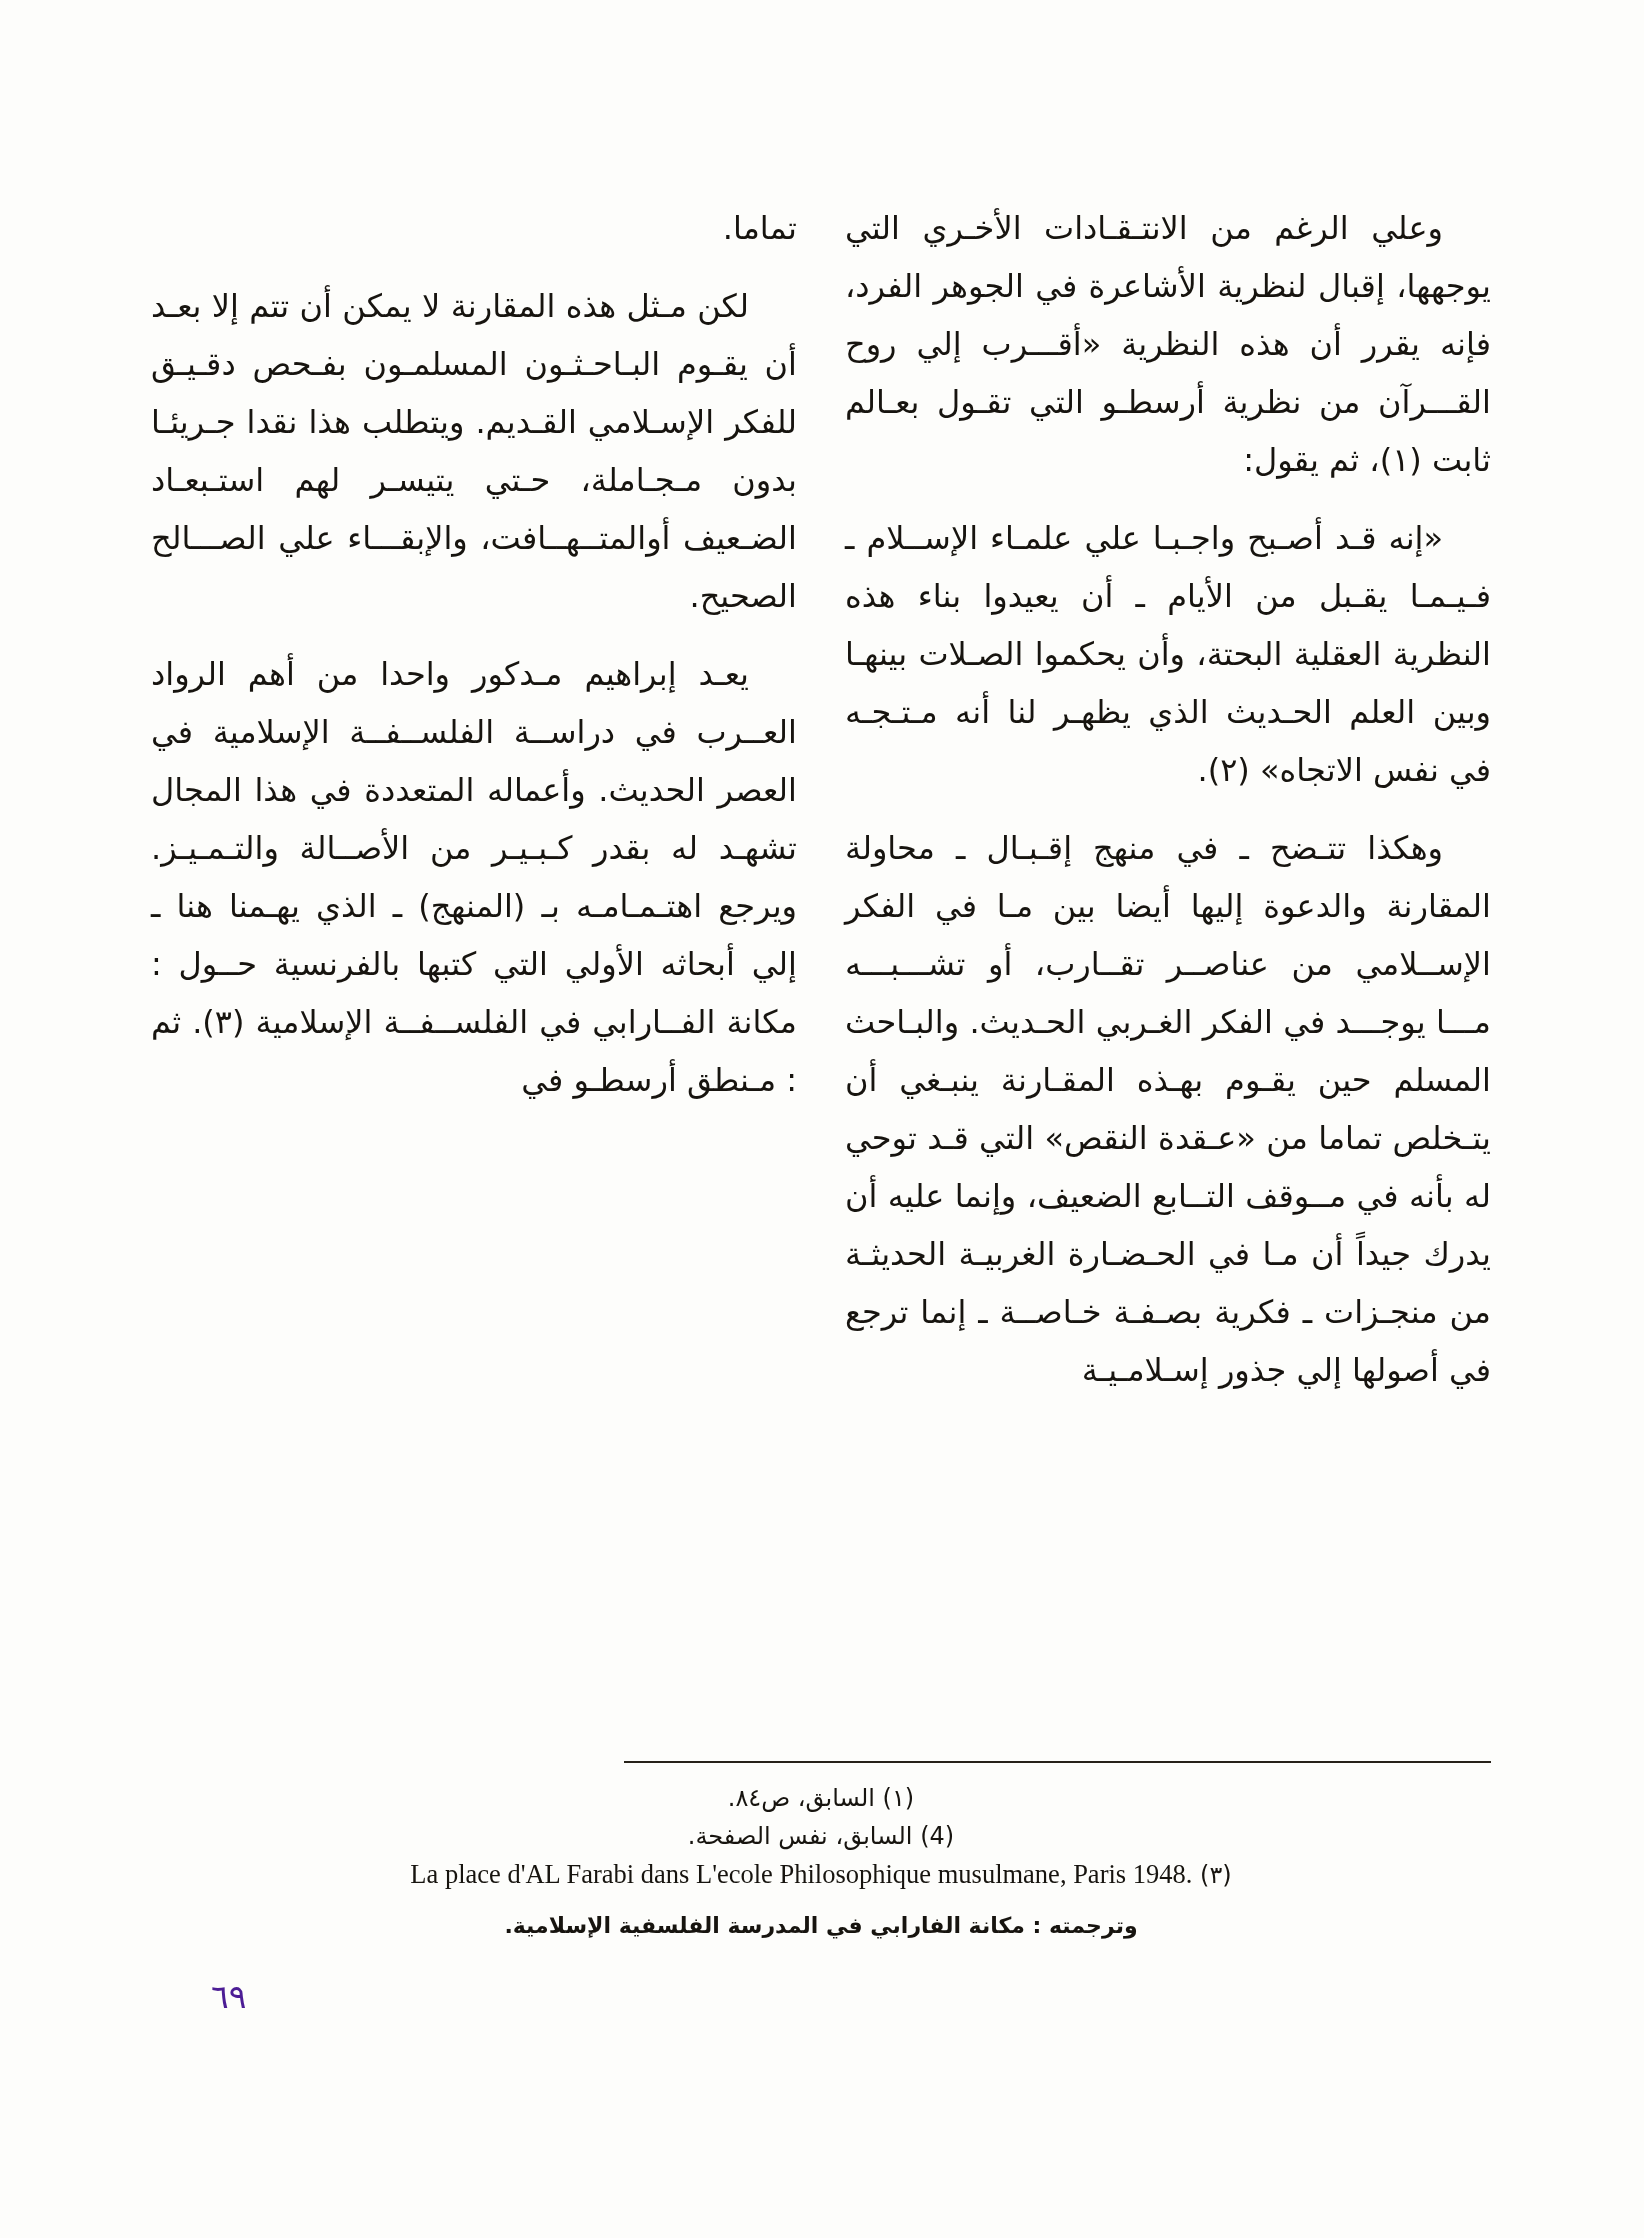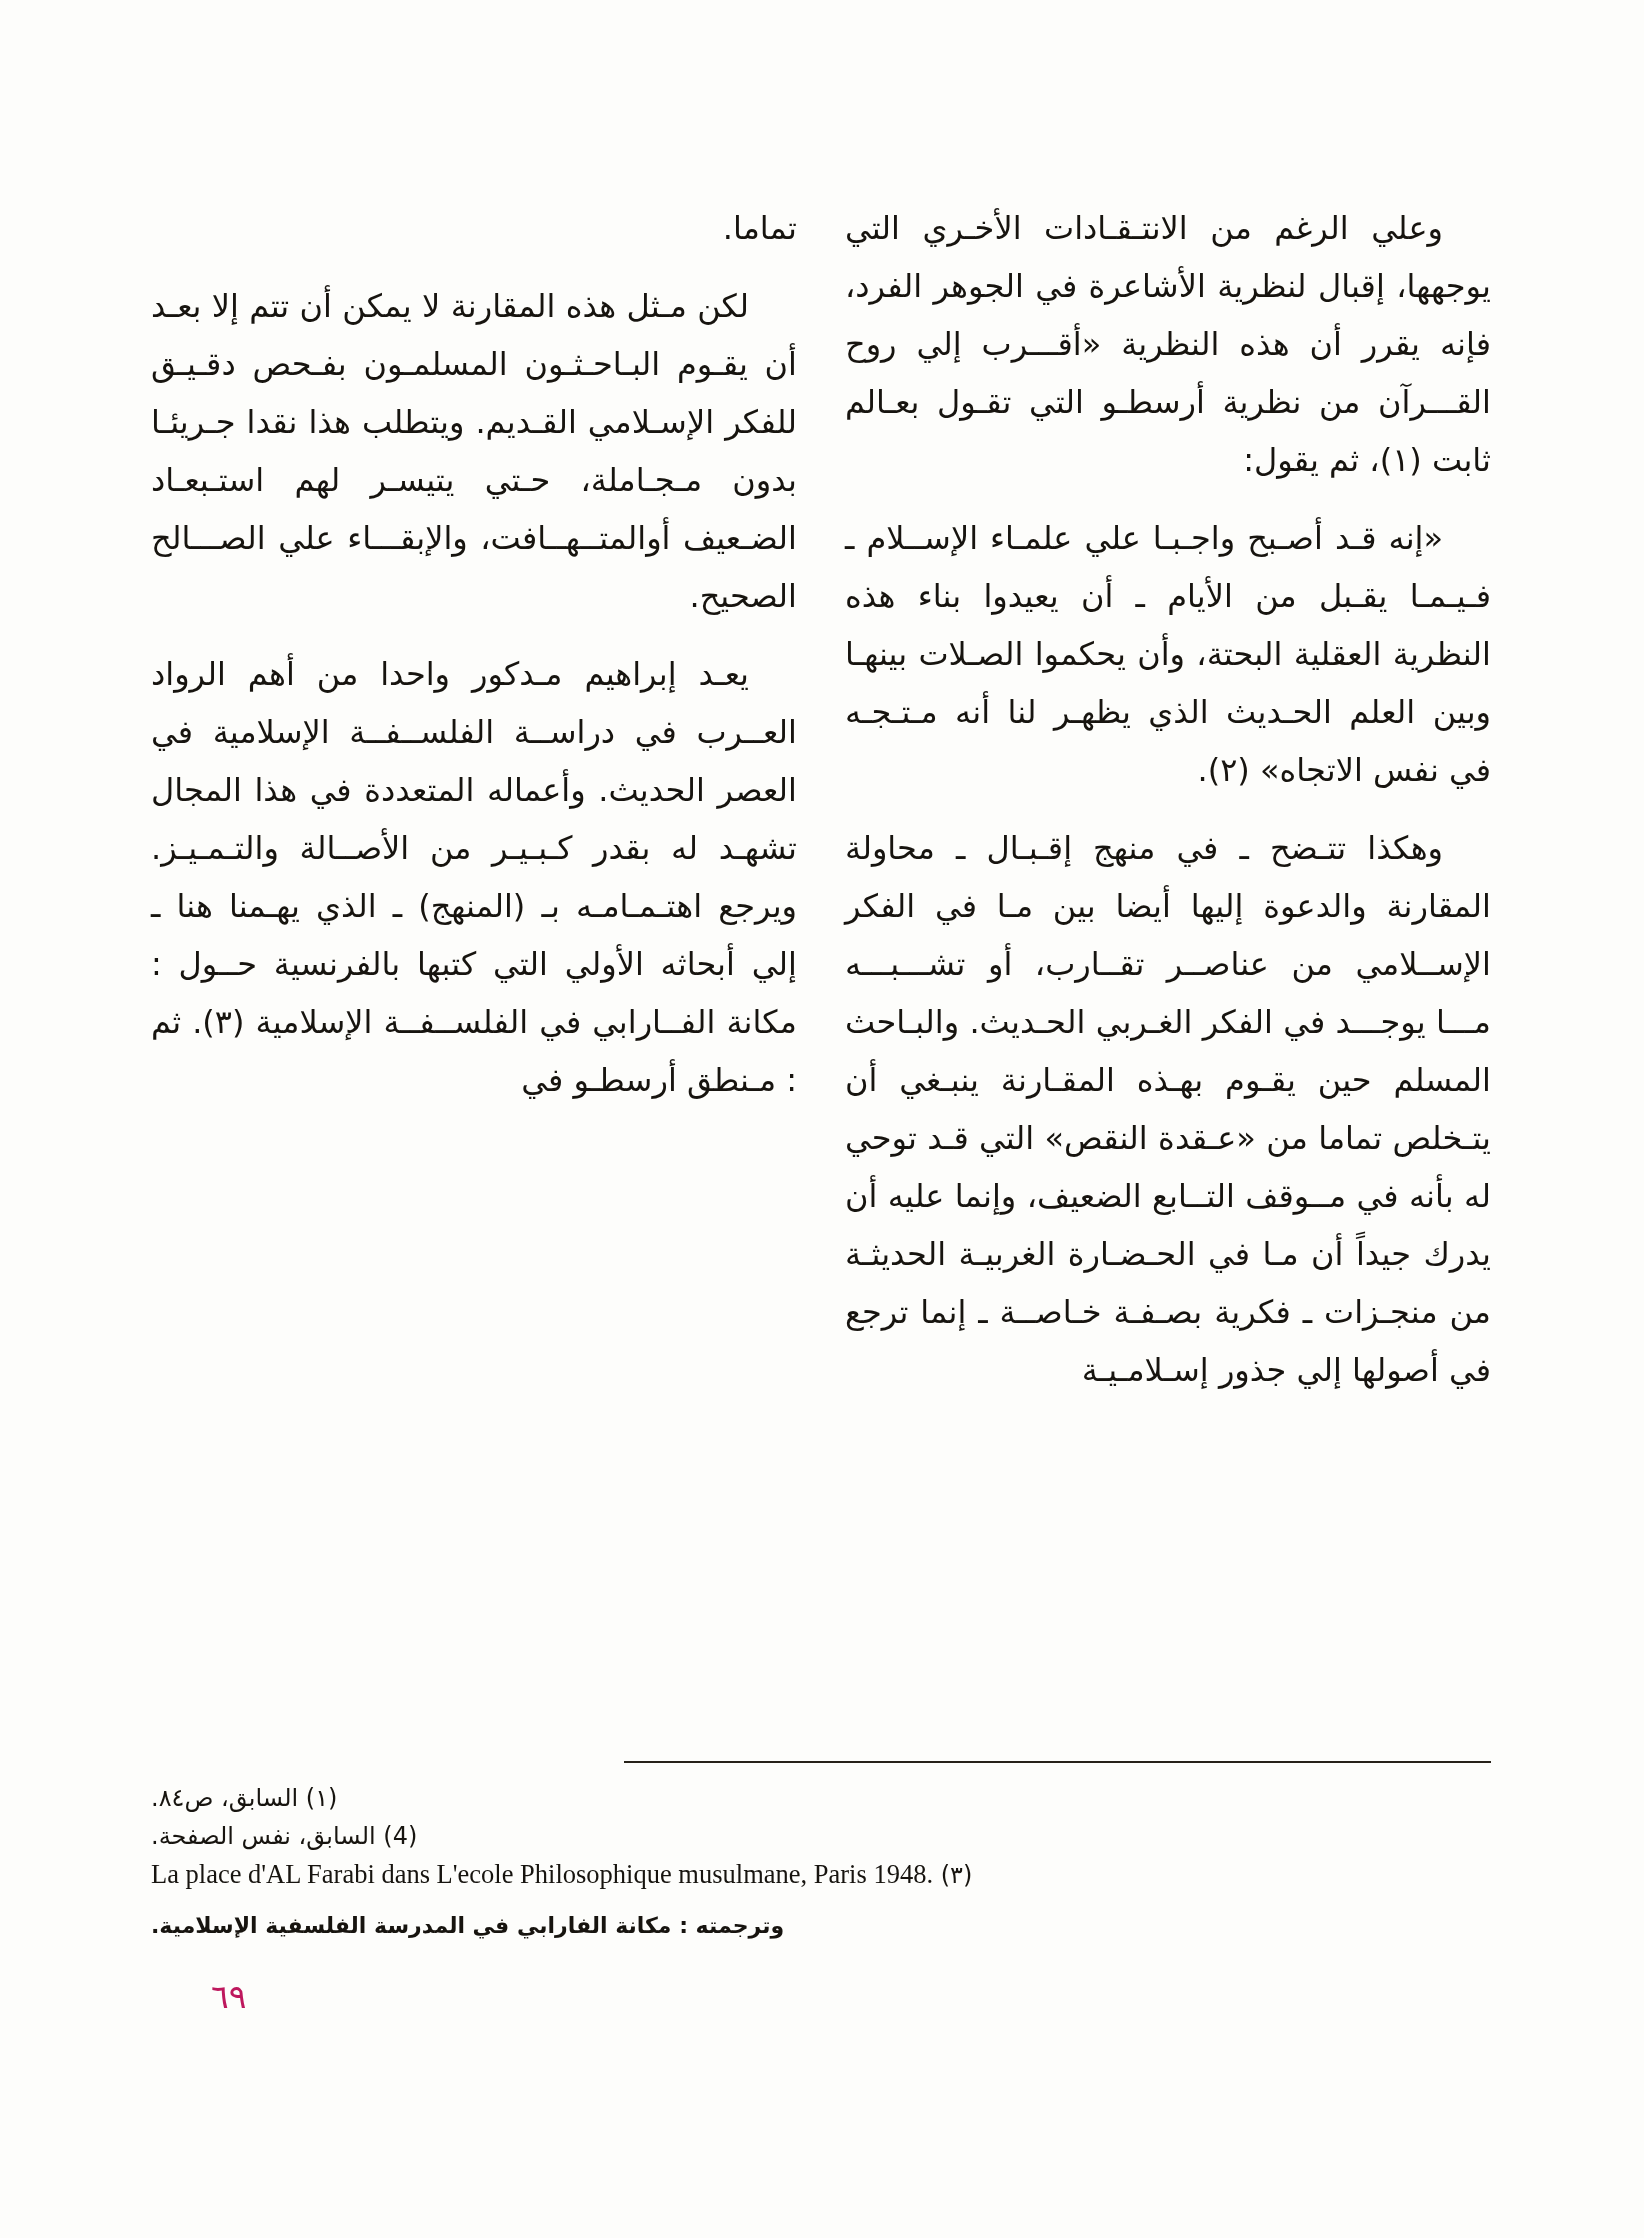--- a/index.html
+++ b/index.html
@@ -41,21 +41,21 @@
     line-height: 58px;
     text-align: right;
     margin: 2.7px 0 20px 0;
   }
   .footnote-area {
     position: absolute;
     top: 1761px;
     right: 154px;
     left: 151px;
     direction: rtl;
-    text-align: left;
+    text-align: center;
   }
   .footnote-rule {
     border: 0;
     border-top: 2px solid #262119;
     width: 867px;
     margin: 0 0 16px auto;
   }
   .footnote {
     font-size: 24px;
     line-height: 38px;
@@ -70,21 +70,21 @@
   .footnote-translation {
     font-weight: 700;
     font-size: 22px;
     margin-top: 13px;
   }
   .page-number {
     position: absolute;
     top: 1977px;
     left: 211px;
     font-size: 33px;
-    color: #be185d;
+    color: #4c1d95;
   }
 </style>
 </head>
 <body>
 
 <div class="page">
 
   <main class="content">
 
     <section class="column">

